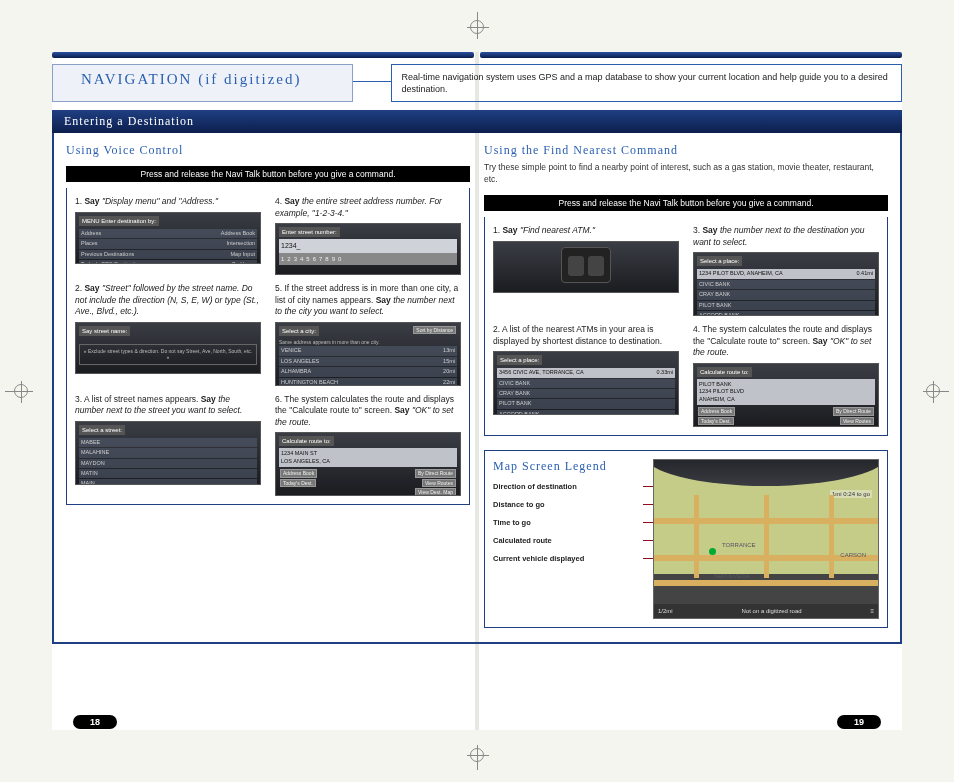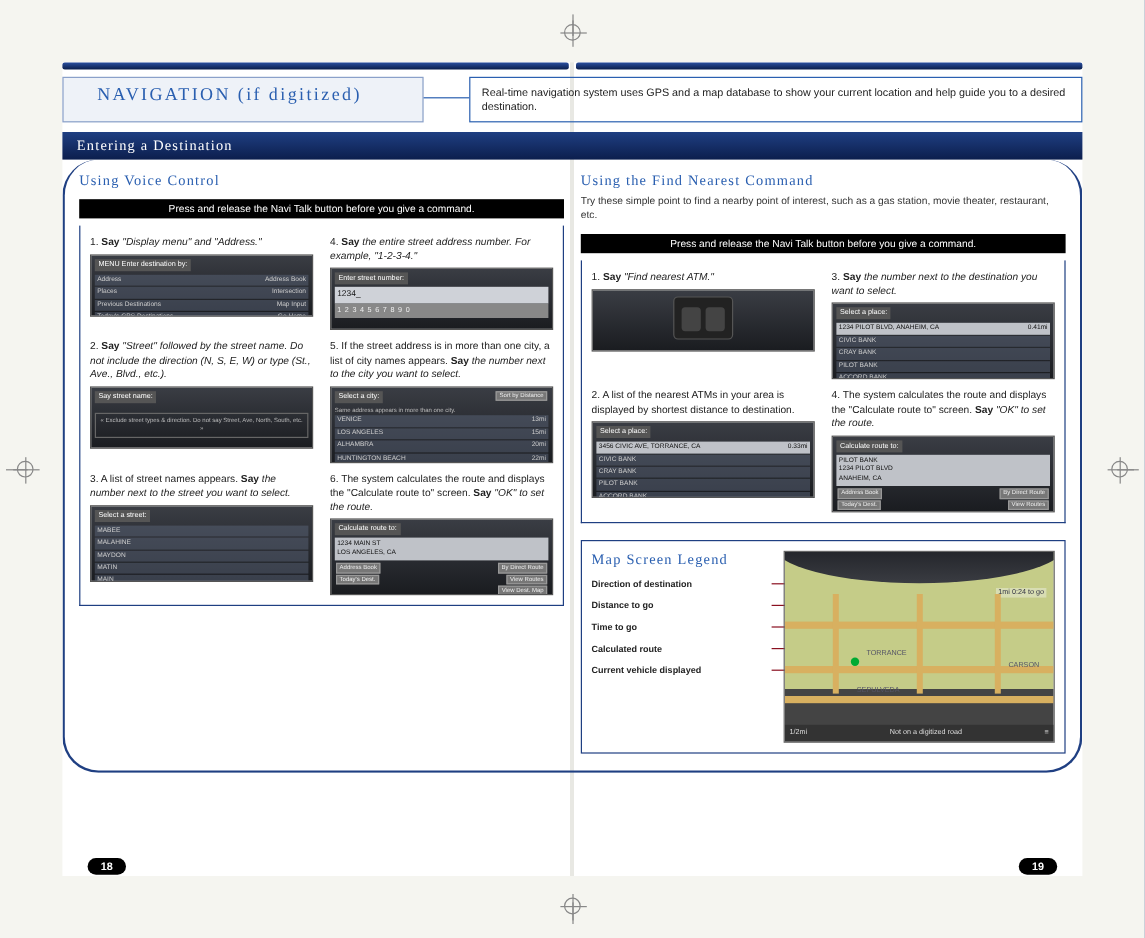--- a/index.html
+++ b/index.html
@@ -62,21 +62,20 @@
     padding:4px 12px;
     margin-top:8px;
   }
   .content-frame {
     border-left:2px solid #1f3f82;
     border-right:2px solid #1f3f82;
     border-bottom:2px solid #1f3f82;
     padding:10px 12px 14px 12px;
     display:flex;
     gap:14px;
-    border-radius:30px;
   }
   .col { flex:1; display:flex; flex-direction:column; }
   .sub-head {
     color:#2a5fb0;
     font-family: Georgia, serif;
     letter-spacing:1px;
     font-size:12px;
     margin-bottom:4px;
   }
   .intro { font-size:8.5px; color:#333; line-height:1.35; margin-bottom:6px; }
@@ -138,21 +137,21 @@
   .road-h { position:absolute; left:0; right:0; height:6px; background:#d8b060; }
   .road-v { position:absolute; top:35px; bottom:40px; width:5px; background:#d8b060; }
   .map-label { position:absolute; font-size:6px; color:#556; }
   .map-pin { position:absolute; width:7px; height:7px; background:#0a3; border-radius:50%; }
   .status-strip { position:absolute; bottom:0; left:0; right:0; height:14px;
                   background:#333; display:flex; align-items:center; justify-content:space-between;
                   padding:0 4px; font-size:6px; color:#ddd; }
   .topstatus { position:absolute; top:30px; right:6px; font-size:6px; color:#334; background:rgba(220,225,190,.8); padding:1px 2px;}
 
   .pagenum {
-    position:absolute; bottom:1px; width:32px; height:14px;
+    position:absolute; bottom:1px; width:44px; height:14px;
     background:#000; color:#fff; font-size:9px; font-weight:bold;
     text-align:center; line-height:14px; border-radius:7px;
   }
   .pagenum.left { left:21px; }
   .pagenum.right { right:21px; }
 </style>
 </head>
 <body>
 
 <div class="crop-mark crop-t"></div>

